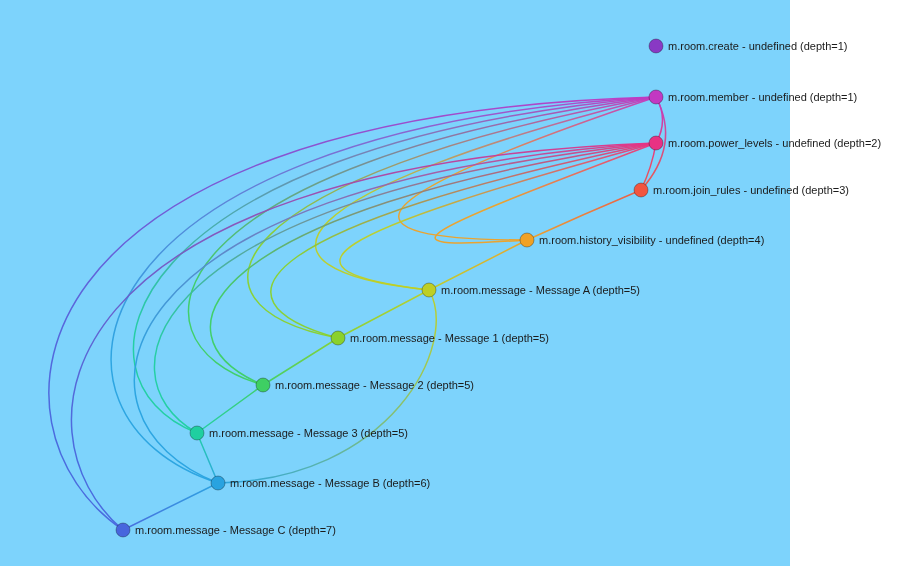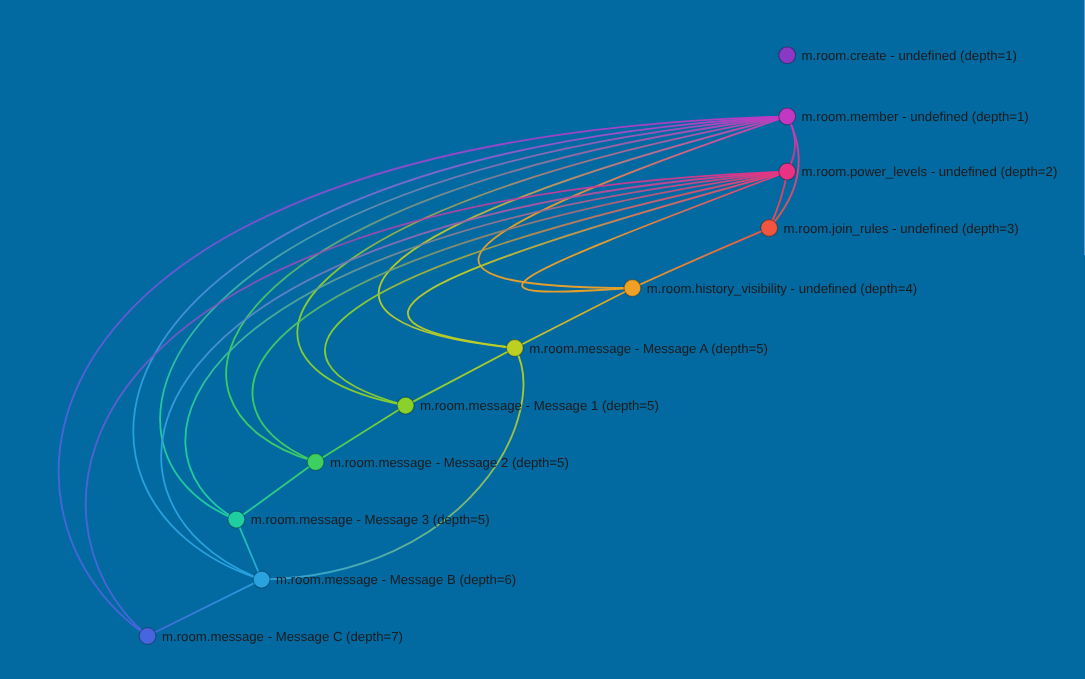--- a/index.html
+++ b/index.html
@@ -6,23 +6,23 @@
     margin: 0;
     padding: 0;
     background: #ffffff;
     width: 904px;
     height: 566px;
     overflow: hidden;
     font-family: "Liberation Sans", sans-serif;
   }
   #stage {
     position: relative;
-    width: 904px;
+    width: 790px;
     height: 566px;
-    background: #0369a1;
+    background: #7dd3fc;
   }
   svg text {
     font-family: "Liberation Sans", sans-serif;
     font-size: 11px;
     fill: #1b1b1b;
   }
   svg path.edge {
     fill: none;
     stroke-width: 1.5;
     stroke-opacity: 0.95;

